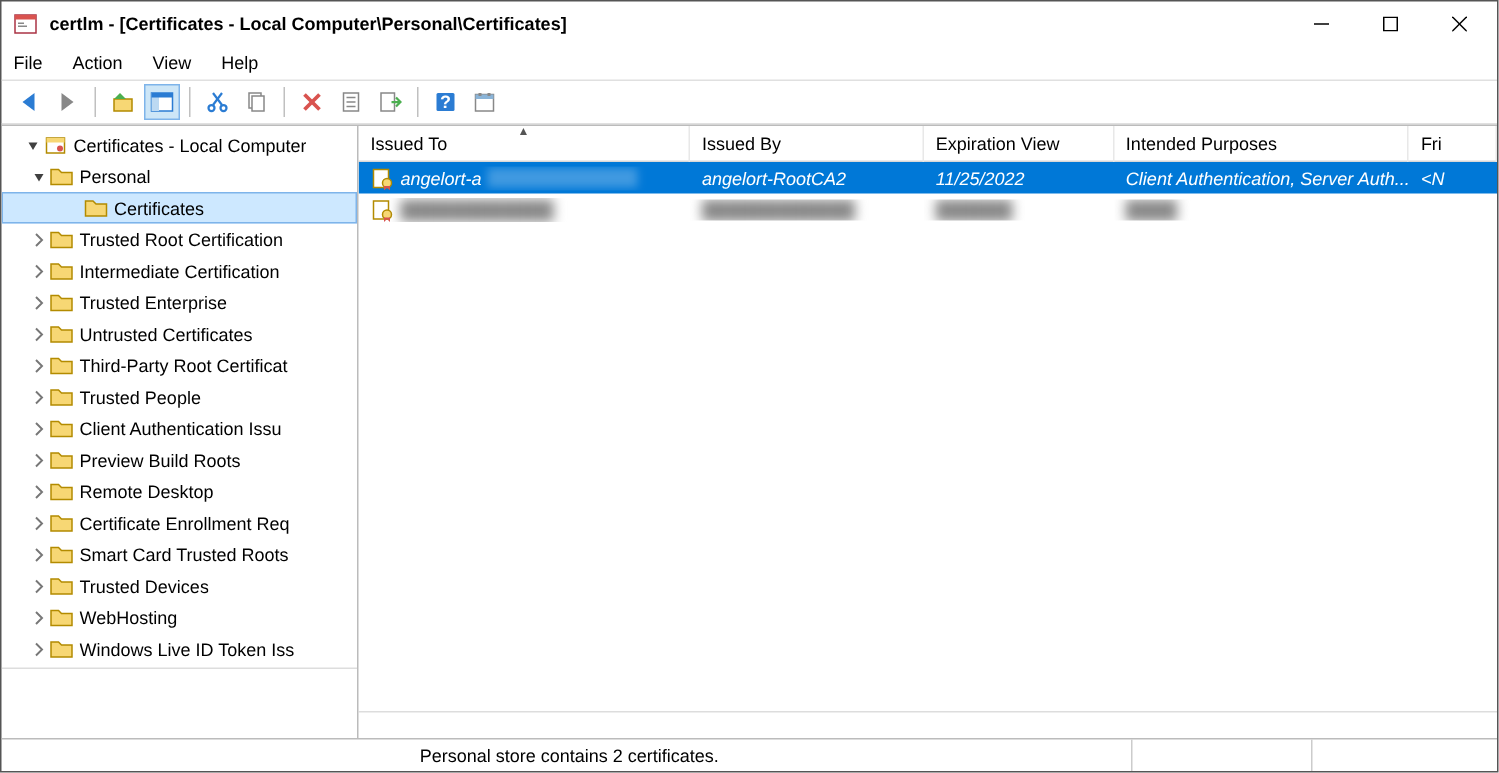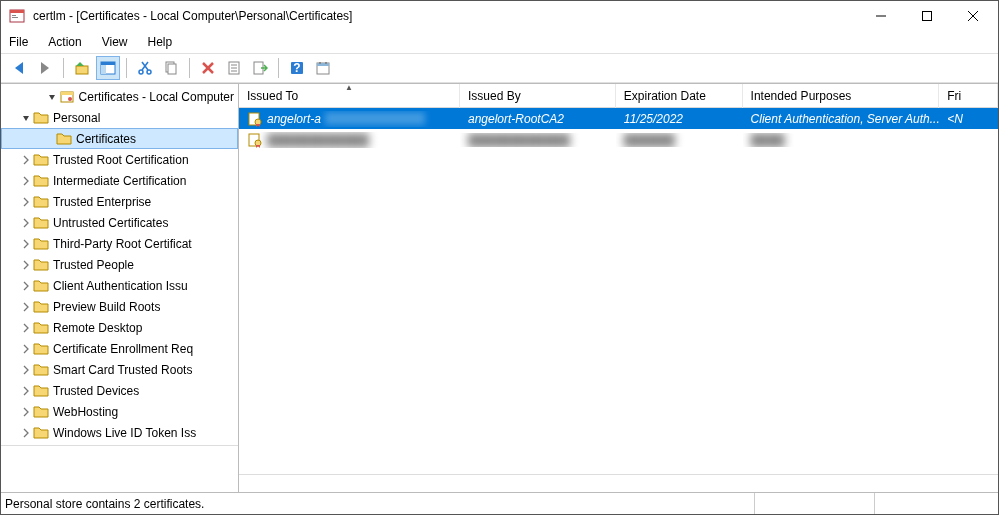--- a/index.html
+++ b/index.html
@@ -1,54 +1,54 @@
 <!DOCTYPE html>
 <html><head>
   <meta charset="utf-8">
   <style>
     * { margin: 0; padding: 0; box-sizing: border-box; font-family: 'Segoe UI', Tahoma, sans-serif; font-size: 12px; }
     body { background: #fff; width: 999px; height: 515px; overflow: hidden; display: flex; flex-direction: column; border: 1px solid #555; }
     .titlebar { display: flex; align-items: center; height: 30px; padding: 0 2px; }
     .titlebar-icon { width: 16px; height: 16px; margin: 0 6px; display: flex; align-items: center; justify-content: center; }
-    .title-text { flex: 1; font-size: 12px; padding-left: 2px; }
+    .title-text { flex: 1; font-size: 12px; padding-left: 2px; font-weight: bold; }
     .window-controls { display: flex; }
     .win-btn { width: 46px; height: 30px; display: flex; align-items: center; justify-content: center; cursor: default; }
     .menubar { display: flex; height: 22px; align-items: center; padding: 0 0; gap: 4px; }
     .menu-item { padding: 2px 8px; cursor: default; }
     .toolbar { display: flex; align-items: center; height: 30px; padding: 2px 6px; border-top: 1px solid #e0e0e0; border-bottom: 1px solid #e0e0e0; gap: 2px; }
     .tb-btn { width: 24px; height: 24px; display: flex; align-items: center; justify-content: center; cursor: default; border: 1px solid transparent; }
     .tb-btn.active { background: #cde6f7; border: 1px solid #7eb4ea; }
     .tb-sep { width: 1px; height: 20px; background: #c0c0c0; margin: 0 4px; }
     .content { flex: 1; display: flex; overflow: hidden; border-top: 1px solid #bbb; }
     .tree-pane { width: 238px; border-right: 1px solid #bbb; overflow-y: auto; overflow-x: hidden; position: relative; }
     .tree { padding: 2px 0; }
     .tree-node { display: flex; align-items: center; height: 21px; padding-right: 4px; white-space: nowrap; cursor: default; }
     .tree-node.selected { background: #cde8ff; border: 1px solid #7eb4ea; height: 21px; }
     .expander { width: 14px; height: 14px; display: flex; align-items: center; justify-content: center; flex-shrink: 0; }
     .tree-icon { width: 16px; height: 16px; margin-right: 4px; flex-shrink: 0; display: flex; align-items: center; justify-content: center; }
     .tree-label { overflow: hidden; text-overflow: clip; }
-    .lv0 { padding-left: 2px; justify-content: flex-end; }
+    .lv0 { padding-left: 14px; }
     .lv1 { padding-left: 18px; }
     .lv2 { padding-left: 40px; }
     .list-pane { flex: 1; display: flex; flex-direction: column; overflow: hidden; }
     .list-header { display: flex; height: 24px; background: #fff; border-bottom: 1px solid #d8d8d8; flex-shrink: 0; }
     .col-head { display: flex; align-items: center; padding: 12px 8px; border-right: 1px solid #e8e8e8; cursor: default; position: relative; }
     .sort-ind { position: absolute; top: -1px; left: 50%; transform: translateX(-50%); font-size: 8px; color: #555; }
     .list-body { flex: 1; overflow: auto; position: relative; font-style: italic; }
     .list-row { display: flex; height: 21px; align-items: center; cursor: default; }
     .list-row.selected { background: #0078d7; color: #fff; }
     .cell { padding: 0 8px; overflow: hidden; white-space: nowrap; display: flex; align-items: center; }
     .cell-icon { width: 16px; height: 16px; margin-right: 4px; flex-shrink: 0; display: flex; align-items: center; justify-content: center; }
     .c-issued-to { width: 227px; }
     .c-issued-by { width: 160px; }
     .c-exp { width: 130px; }
     .c-purp { width: 202px; }
     .c-frn { width: 60px; }
     .statusbar { height: 22px; border-top: 1px solid #bbb; display: flex; align-items: center; padding: 0 4px; }
-    .status-text { flex: 1; }
+    .status-text { flex: 1; text-align: center; }
     .status-cell { width: 120px; height: 100%; border-left: 1px solid #ccc; }
     .hscroll-wrap { height: 18px; border-top: 1px solid #ddd; display: flex; }
     .hscroll { flex: 1; overflow-x: scroll; overflow-y: hidden; }
     .hscroll-inner { height: 1px; }
     .blur { filter: blur(4px); color: #888; background: rgba(180,180,180,0.4); border-radius: 2px; }
     svg { display: block; }
   </style>
 </head>
 <body>
 
@@ -403,21 +403,21 @@
   <div class="list-pane">
     <div class="list-header">
       <div class="col-head c-issued-to">
         <span>Issued To</span>
         <span class="sort-ind">▲</span>
       </div>
       <div class="col-head c-issued-by">
           <span>Issued By</span>
         </div>
       <div class="col-head c-exp">
-          <span>Expiration Date</span>
+          <span>Expiration View</span>
         </div>
       <div class="col-head c-purp">
           <span>Intended Purposes</span>
         </div>
       <div class="col-head c-frn">
           <span>Fri</span>
         </div>
     </div>
     <div class="list-body">
       <div class="list-row selected">

